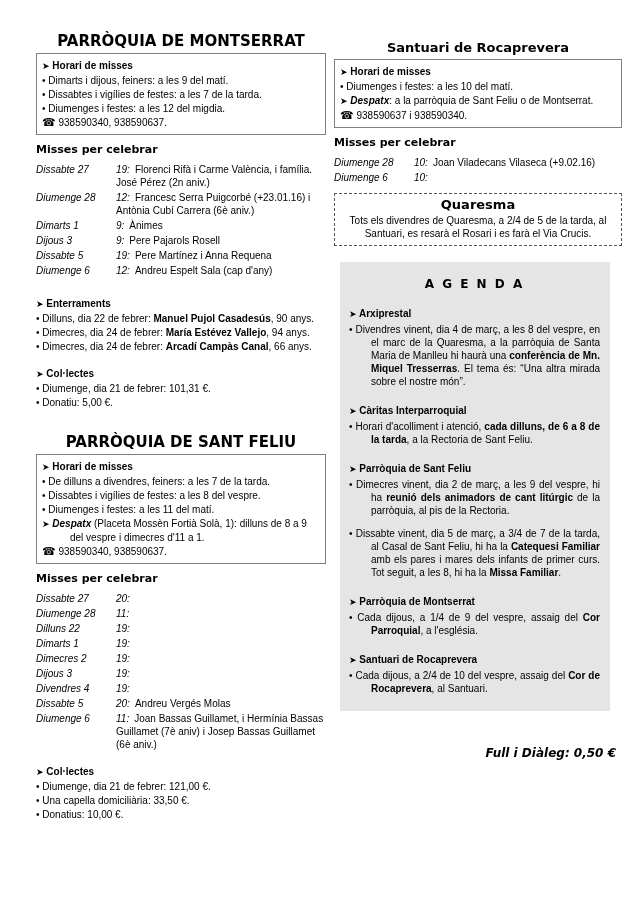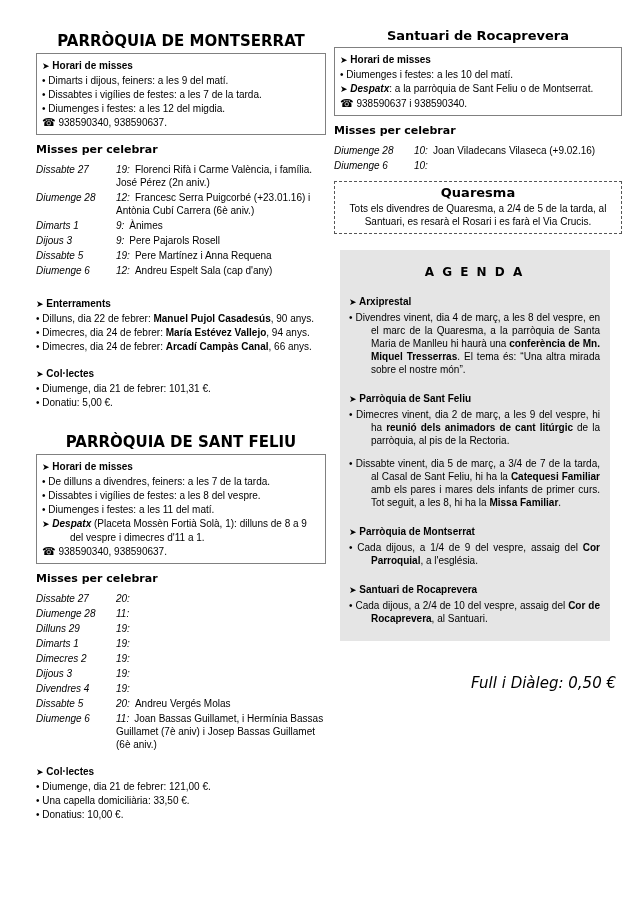--- a/index.html
+++ b/index.html
@@ -5,21 +5,21 @@
   * { margin:0; padding:0; box-sizing:border-box; }
   html,body { width:640px; height:905px; }
   body {
     background:#ffffff; color:#000;
     font-family:"Liberation Sans","DejaVu Sans",sans-serif;
     font-size:10px; line-height:13px;
     position:relative; overflow:hidden;
   }
   .col { position:absolute; }
   .col-left  { left:36px; top:32px; width:290px; }
-  .col-right { left:334px; top:28px; width:288px; }
+  .col-right { left:334px; top:40px; width:288px; }
 
   .ptitle { font-family:"DejaVu Sans",sans-serif; font-size:15px; line-height:18px;
             font-weight:bold; text-align:center; margin-bottom:3px; }
   .ptitle.small { font-size:13px; line-height:16px; }
   .mt { margin-top:24px; }
 
   .hbox { border:1px solid #808080; padding:4px 5px; }
   .hline { padding-left:28px; text-indent:-28px; margin:1px 0; }
   .arrow { font-size:9px; }
   .blt { font-size:10px; }
@@ -45,22 +45,22 @@
             font-weight:bold; margin-bottom:2px; }
 
   .agenda { background:#e5e5e5; margin:16px 0 0 6px; width:270px; padding:14px 10px 16px 9px; }
   .atitle { font-family:"DejaVu Sans",sans-serif; font-size:12px; font-weight:bold;
             text-align:center; letter-spacing:2px; margin:2px 0 10px; }
   .asec { margin-top:16px; }
   .asec .sheading { margin-bottom:1px; }
   .aitem { padding-left:22px; text-indent:-22px; text-align:justify; margin-top:2px; }
   .aitem + .aitem { margin-top:10px; }
 
-  .price { font-family:"DejaVu Sans",sans-serif; font-weight:normal; font-style:italic;
-           font-size:15px; text-align:right; margin-top:36px; padding-right:6px; }
+  .price { font-family:"DejaVu Sans",sans-serif; font-weight:bold; font-style:italic;
+           font-size:12px; text-align:right; margin-top:36px; padding-right:6px; }
   b { font-weight:bold; }
 </style>
 </head>
 <body>
 
 <div class="col col-left">
 
   <div class="ptitle">PARRÒQUIA DE MONTSERRAT</div>
 
   <div class="hbox">
@@ -128,21 +128,21 @@
   <div class="mass-table">
     <div class="mrow">
         <span class="mday">Dissabte 27</span>
         <span class="mentry"><i class="mtime">20:</i><span class="mtxt"></span></span>
       </div>
     <div class="mrow">
         <span class="mday">Diumenge 28</span>
         <span class="mentry"><i class="mtime">11:</i><span class="mtxt"></span></span>
       </div>
     <div class="mrow">
-        <span class="mday">Dilluns 29</span>
+        <span class="mday">Dilluns 22</span>
         <span class="mentry"><i class="mtime">19:</i><span class="mtxt"></span></span>
       </div>
     <div class="mrow">
         <span class="mday">Dimarts 1</span>
         <span class="mentry"><i class="mtime">19:</i><span class="mtxt"></span></span>
       </div>
     <div class="mrow">
         <span class="mday">Dimecres 2</span>
         <span class="mentry"><i class="mtime">19:</i><span class="mtxt"></span></span>
       </div>
@@ -202,20 +202,24 @@
   </div>
 
   <div class="agenda">
     <div class="atitle">A G E N D A</div>
 
     <div class="asec">
       <div class="sheading"><span class="arrow">➤</span> <span>Arxiprestal</span></div>
       <div class="aitem"><span class="blt">•</span> <span>Divendres vinent, dia 4 de març, a les 8 del vespre, en el marc de la Quaresma, a la parròquia de Santa Maria de Manlleu hi haurà una <b>conferència de Mn. Miquel Tresserras</b>. El tema és: “Una altra mirada sobre el nostre món”.</span></div>
     </div>
 
+    <div class="asec">
+      <div class="sheading"><span class="arrow">➤</span> <span>Càritas Interparroquial</span></div>
+      <div class="aitem"><span class="blt">•</span> <span>Horari d'acolliment i atenció, <b>cada dilluns, de 6 a 8 de la tarda</b>, a la Rectoria de Sant Feliu.</span></div>
+    </div>
 
     <div class="asec">
       <div class="sheading"><span class="arrow">➤</span> <span>Parròquia de Sant Feliu</span></div>
       <div class="aitem"><span class="blt">•</span> <span>Dimecres vinent, dia 2 de març, a les 9 del vespre, hi ha <b>reunió dels animadors de cant litúrgic</b> de la parròquia, al pis de la Rectoria.</span></div>
       <div class="aitem"><span class="blt">•</span> <span>Dissabte vinent, dia 5 de març, a 3/4 de 7 de la tarda, al Casal de Sant Feliu, hi ha la <b>Catequesi Familiar</b> amb els pares i mares dels infants de primer curs. Tot seguit, a les 8, hi ha la <b>Missa Familiar</b>.</span></div>
     </div>
 
     <div class="asec">
       <div class="sheading"><span class="arrow">➤</span> <span>Parròquia de Montserrat</span></div>
       <div class="aitem"><span class="blt">•</span> <span>Cada dijous, a 1/4 de 9 del vespre, assaig del <b>Cor Parroquial</b>, a l'església.</span></div>

